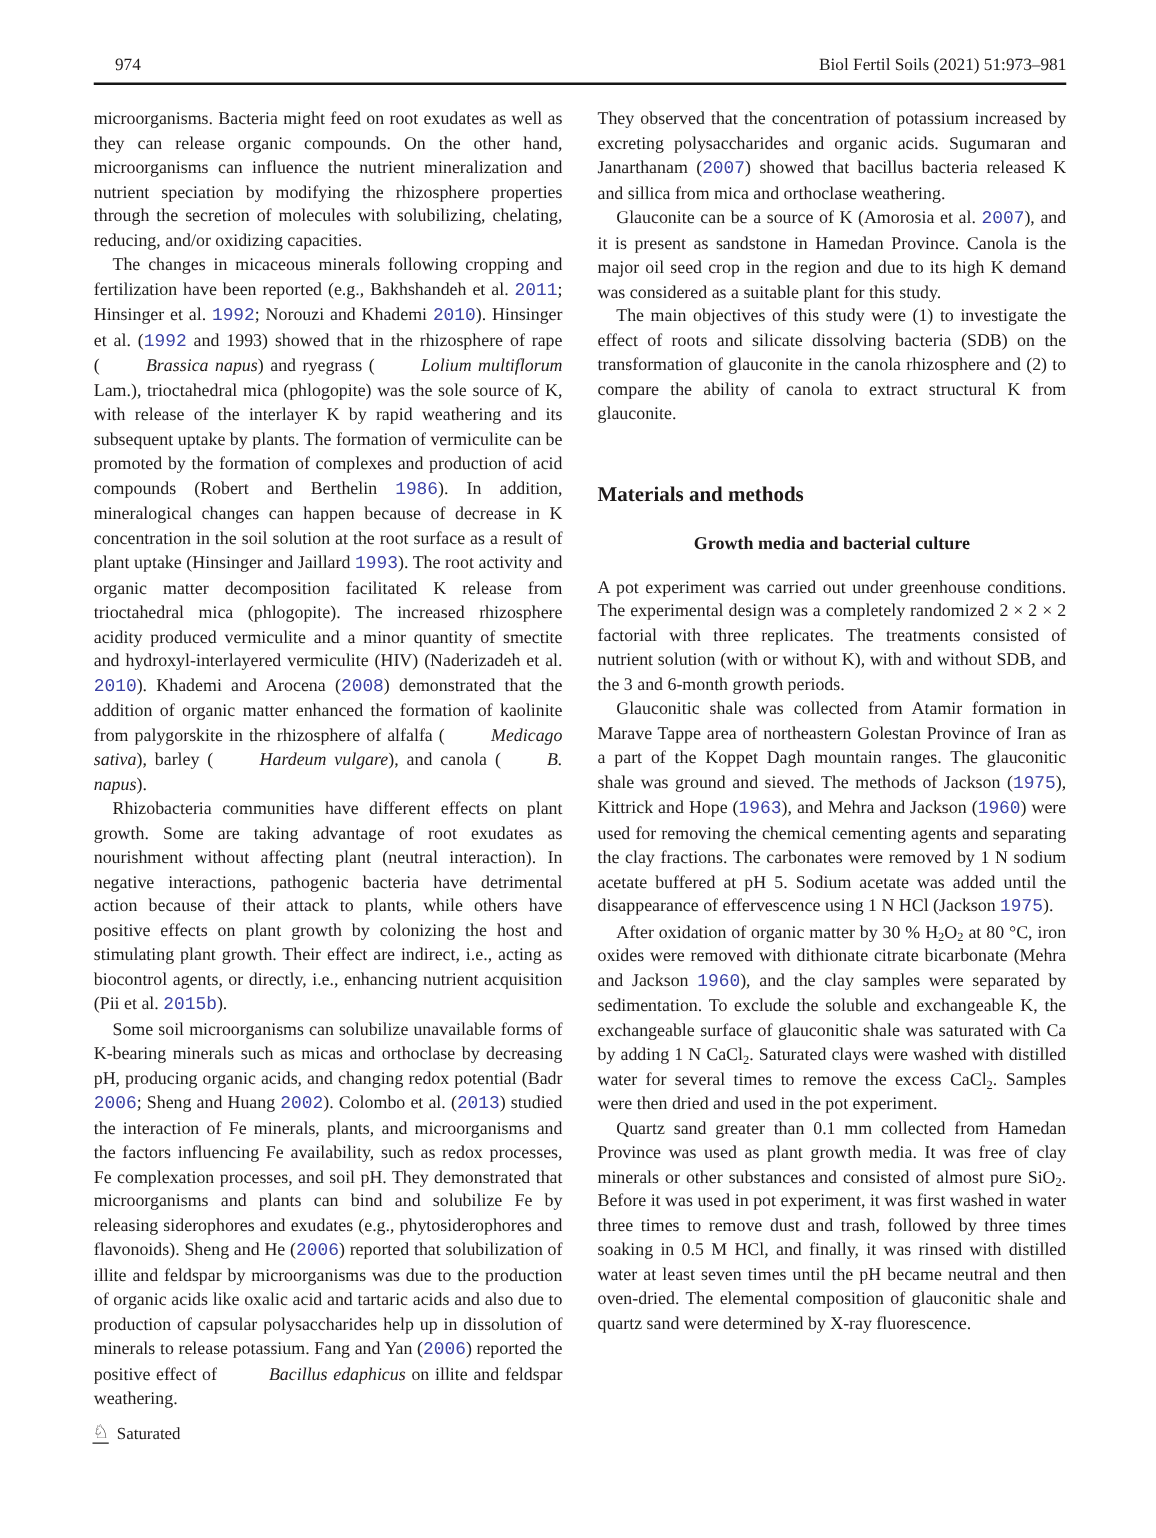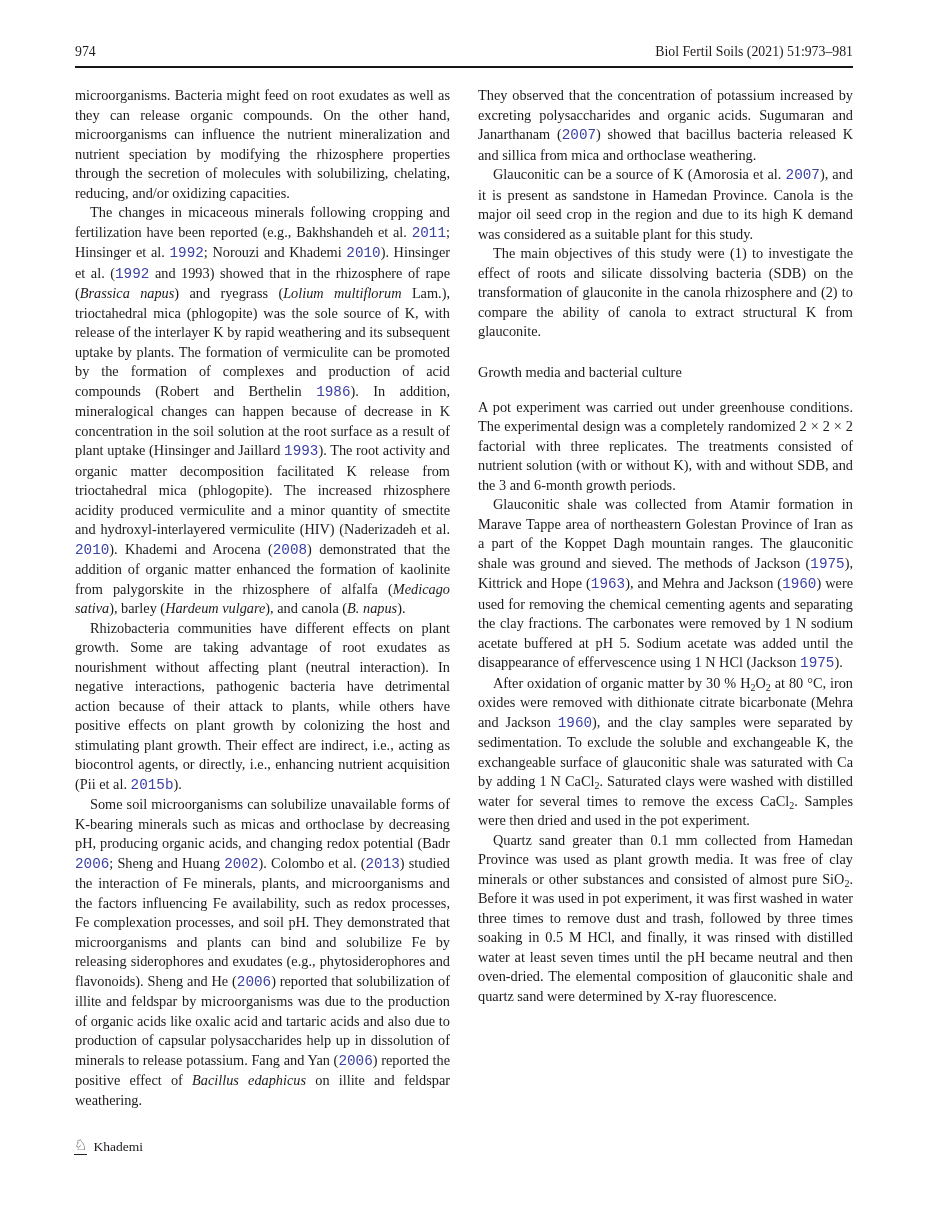--- a/index.html
+++ b/index.html
@@ -5,50 +5,51 @@
   html,body{margin:0;padding:0;background:#ffffff;}
   .page{
     position:relative;
     width:925px;height:1230px;
     background:#ffffff;
     font-family:"Liberation Serif","DejaVu Serif",serif;
     color:#1e1a1a;
     overflow:hidden;
   }
   .hdr{
-    position:absolute;top:44px;left:75px;right:72px;
+    position:absolute;top:44px;left:92px;right:72px;
     display:flex;justify-content:space-between;align-items:baseline;
     font-size:13.8px;
   }
   .rule{
     position:absolute;top:66px;left:75px;right:72px;
     border-top:2px solid #161616;
   }
   .cols{
     position:absolute;top:86px;left:75px;width:778px;
     display:flex;gap:28px;
   }
   .col{flex:1;min-width:0;}
   .para{
     margin:0;
     font-size:14.3px;line-height:19.5px;
     text-align:justify;
     hyphens:none;
   }
   .ind{text-indent:15px;}
   .cite{color:#3c42a5;font-family:Liberation Mono, monospace;}
-  .ital{font-style:italic;}
+  .ital{font-style:italic;margin-left:37px;}
   sub{font-size:70%;line-height:0;position:relative;vertical-align:baseline;top:0.32em;}
   .h1{
     font-weight:bold;font-size:16.8px;line-height:20px;
     margin-top:44px;
   }
   .h2{
-    font-weight:normal;font-size:14.4px;line-height:19px;
+    font-weight:bold;font-size:14.4px;line-height:19px;
     margin-top:21px;
+    text-align:center;
   }
   .h2 + .para{margin-top:16px;}
   .h1 + .h2{margin-top:20px;}
   .ftr{
     position:absolute;left:74px;top:1138px;
     display:flex;align-items:center;gap:6px;
     font-size:13.5px;
   }
   .logo{
     font-family:"DejaVu Sans",sans-serif;
@@ -72,28 +73,29 @@
 
   <div class="cols">
     <div class="col" id="col-left">
         <p class="para"><span>microorganisms. Bacteria might feed on root exudates as well as they can release organic compounds. On the other hand, microorganisms can influence the nutrient mineralization and nutrient speciation by modifying the rhizosphere properties through the secretion of molecules with solubilizing, chelating, reducing, and/or oxidizing capacities.</span></p>
         <p class="para ind"><span>The changes in micaceous minerals following cropping and fertilization have been reported (e.g., Bakhshandeh et al. </span><span class="cite" style="color: rgb(60, 66, 165);">2011</span><span>; Hinsinger et al. </span><span class="cite" style="color: rgb(60, 66, 165);">1992</span><span>; Norouzi and Khademi </span><span class="cite" style="color: rgb(60, 66, 165);">2010</span><span>). Hinsinger et al. (</span><span class="cite" style="color: rgb(60, 66, 165);">1992</span><span> and 1993) showed that in the rhizosphere of rape (</span><span class="ital">Brassica napus</span><span>) and ryegrass (</span><span class="ital">Lolium multiflorum</span><span> Lam.), trioctahedral mica (phlogopite) was the sole source of K, with release of the interlayer K by rapid weathering and its subsequent uptake by plants. The formation of vermiculite can be promoted by the formation of complexes and production of acid compounds (Robert and Berthelin </span><span class="cite" style="color: rgb(60, 66, 165);">1986</span><span>). In addition, mineralogical changes can happen because of decrease in K concentration in the soil solution at the root surface as a result of plant uptake (Hinsinger and Jaillard </span><span class="cite" style="color: rgb(60, 66, 165);">1993</span><span>). The root activity and organic matter decomposition facilitated K release from trioctahedral mica (phlogopite). The increased rhizosphere acidity produced vermiculite and a minor quantity of smectite and hydroxyl-interlayered vermiculite (HIV) (Naderizadeh et al. </span><span class="cite" style="color: rgb(60, 66, 165);">2010</span><span>). Khademi and Arocena (</span><span class="cite" style="color: rgb(60, 66, 165);">2008</span><span>) demonstrated that the addition of organic matter enhanced the formation of kaolinite from palygorskite in the rhizosphere of alfalfa (</span><span class="ital">Medicago sativa</span><span>), barley (</span><span class="ital">Hardeum vulgare</span><span>), and canola (</span><span class="ital">B. napus</span><span>).</span></p>
         <p class="para ind"><span>Rhizobacteria communities have different effects on plant growth. Some are taking advantage of root exudates as nourishment without affecting plant (neutral interaction). In negative interactions, pathogenic bacteria have detrimental action because of their attack to plants, while others have positive effects on plant growth by colonizing the host and stimulating plant growth. Their effect are indirect, i.e., acting as biocontrol agents, or directly, i.e., enhancing nutrient acquisition (Pii et al. </span><span class="cite" style="color: rgb(60, 66, 165);">2015b</span><span>).</span></p>
         <p class="para ind"><span>Some soil microorganisms can solubilize unavailable forms of K-bearing minerals such as micas and orthoclase by decreasing pH, producing organic acids, and changing redox potential (Badr </span><span class="cite" style="color: rgb(60, 66, 165);">2006</span><span>; Sheng and Huang </span><span class="cite" style="color: rgb(60, 66, 165);">2002</span><span>). Colombo et al. (</span><span class="cite" style="color: rgb(60, 66, 165);">2013</span><span>) studied the interaction of Fe minerals, plants, and microorganisms and the factors influencing Fe availability, such as redox processes, Fe complexation processes, and soil pH. They demonstrated that microorganisms and plants can bind and solubilize Fe by releasing siderophores and exudates (e.g., phytosiderophores and flavonoids). Sheng and He (</span><span class="cite" style="color: rgb(60, 66, 165);">2006</span><span>) reported that solubilization of illite and feldspar by microorganisms was due to the production of organic acids like oxalic acid and tartaric acids and also due to production of capsular polysaccharides help up in dissolution of minerals to release potassium. Fang and Yan (</span><span class="cite" style="color: rgb(60, 66, 165);">2006</span><span>) reported the positive effect of </span><span class="ital">Bacillus edaphicus</span><span> on illite and feldspar weathering.</span></p>
       </div>
     <div class="col" id="col-right">
         <p class="para"><span>They observed that the concentration of potassium increased by excreting polysaccharides and organic acids. Sugumaran and Janarthanam (</span><span class="cite" style="color: rgb(60, 66, 165);">2007</span><span>) showed that bacillus bacteria released K and sillica from mica and orthoclase weathering.</span></p>
-        <p class="para ind"><span>Glauconitic can be a source of K (Amorosia et al. </span><span class="cite" style="color: rgb(60, 66, 165);">2007</span><span>), and it is present as sandstone in Hamedan Province. Canola is the major oil seed crop in the region and due to its high K demand was considered as a suitable plant for this study.</span></p>
+        <p class="para ind"><span>Glauconite can be a source of K (Amorosia et al. </span><span class="cite" style="color: rgb(60, 66, 165);">2007</span><span>), and it is present as sandstone in Hamedan Province. Canola is the major oil seed crop in the region and due to its high K demand was considered as a suitable plant for this study.</span></p>
         <p class="para ind"><span>The main objectives of this study were (1) to investigate the effect of roots and silicate dissolving bacteria (SDB) on the transformation of glauconite in the canola rhizosphere and (2) to compare the ability of canola to extract structural K from glauconite.</span></p>
+        <div class="h1">Materials and methods</div>
         <div class="h2">Growth media and bacterial culture</div>
         <p class="para"><span>A pot experiment was carried out under greenhouse conditions. The experimental design was a completely randomized 2 × 2 × 2 factorial with three replicates. The treatments consisted of nutrient solution (with or without K), with and without SDB, and the 3 and 6-month growth periods.</span></p>
         <p class="para ind"><span>Glauconitic shale was collected from Atamir formation in Marave Tappe area of northeastern Golestan Province of Iran as a part of the Koppet Dagh mountain ranges. The glauconitic shale was ground and sieved. The methods of Jackson (</span><span class="cite" style="color: rgb(60, 66, 165);">1975</span><span>), Kittrick and Hope (</span><span class="cite" style="color: rgb(60, 66, 165);">1963</span><span>), and Mehra and Jackson (</span><span class="cite" style="color: rgb(60, 66, 165);">1960</span><span>) were used for removing the chemical cementing agents and separating the clay fractions. The carbonates were removed by 1 N sodium acetate buffered at pH 5. Sodium acetate was added until the disappearance of effervescence using 1 N HCl (Jackson </span><span class="cite" style="color: rgb(60, 66, 165);">1975</span><span>).</span></p>
         <p class="para ind"><span>After oxidation of organic matter by 30 % H</span><sub>2</sub><span>O</span><sub>2</sub><span> at 80 °C, iron oxides were removed with dithionate citrate bicarbonate (Mehra and Jackson </span><span class="cite" style="color: rgb(60, 66, 165);">1960</span><span>), and the clay samples were separated by sedimentation. To exclude the soluble and exchangeable K, the exchangeable surface of glauconitic shale was saturated with Ca by adding 1 N CaCl</span><sub>2</sub><span>. Saturated clays were washed with distilled water for several times to remove the excess CaCl</span><sub>2</sub><span>. Samples were then dried and used in the pot experiment.</span></p>
         <p class="para ind"><span>Quartz sand greater than 0.1 mm collected from Hamedan Province was used as plant growth media. It was free of clay minerals or other substances and consisted of almost pure SiO</span><sub>2</sub><span>. Before it was used in pot experiment, it was first washed in water three times to remove dust and trash, followed by three times soaking in 0.5 M HCl, and finally, it was rinsed with distilled water at least seven times until the pH became neutral and then oven-dried. The elemental composition of glauconitic shale and quartz sand were determined by X-ray fluorescence.</span></p>
       </div>
   </div>
 
   <div class="ftr">
     <span class="logo">♘</span>
-    <span>Khademi</span>
+    <span>Saturated</span>
   </div>
 
 </div>
 
 </body></html>

